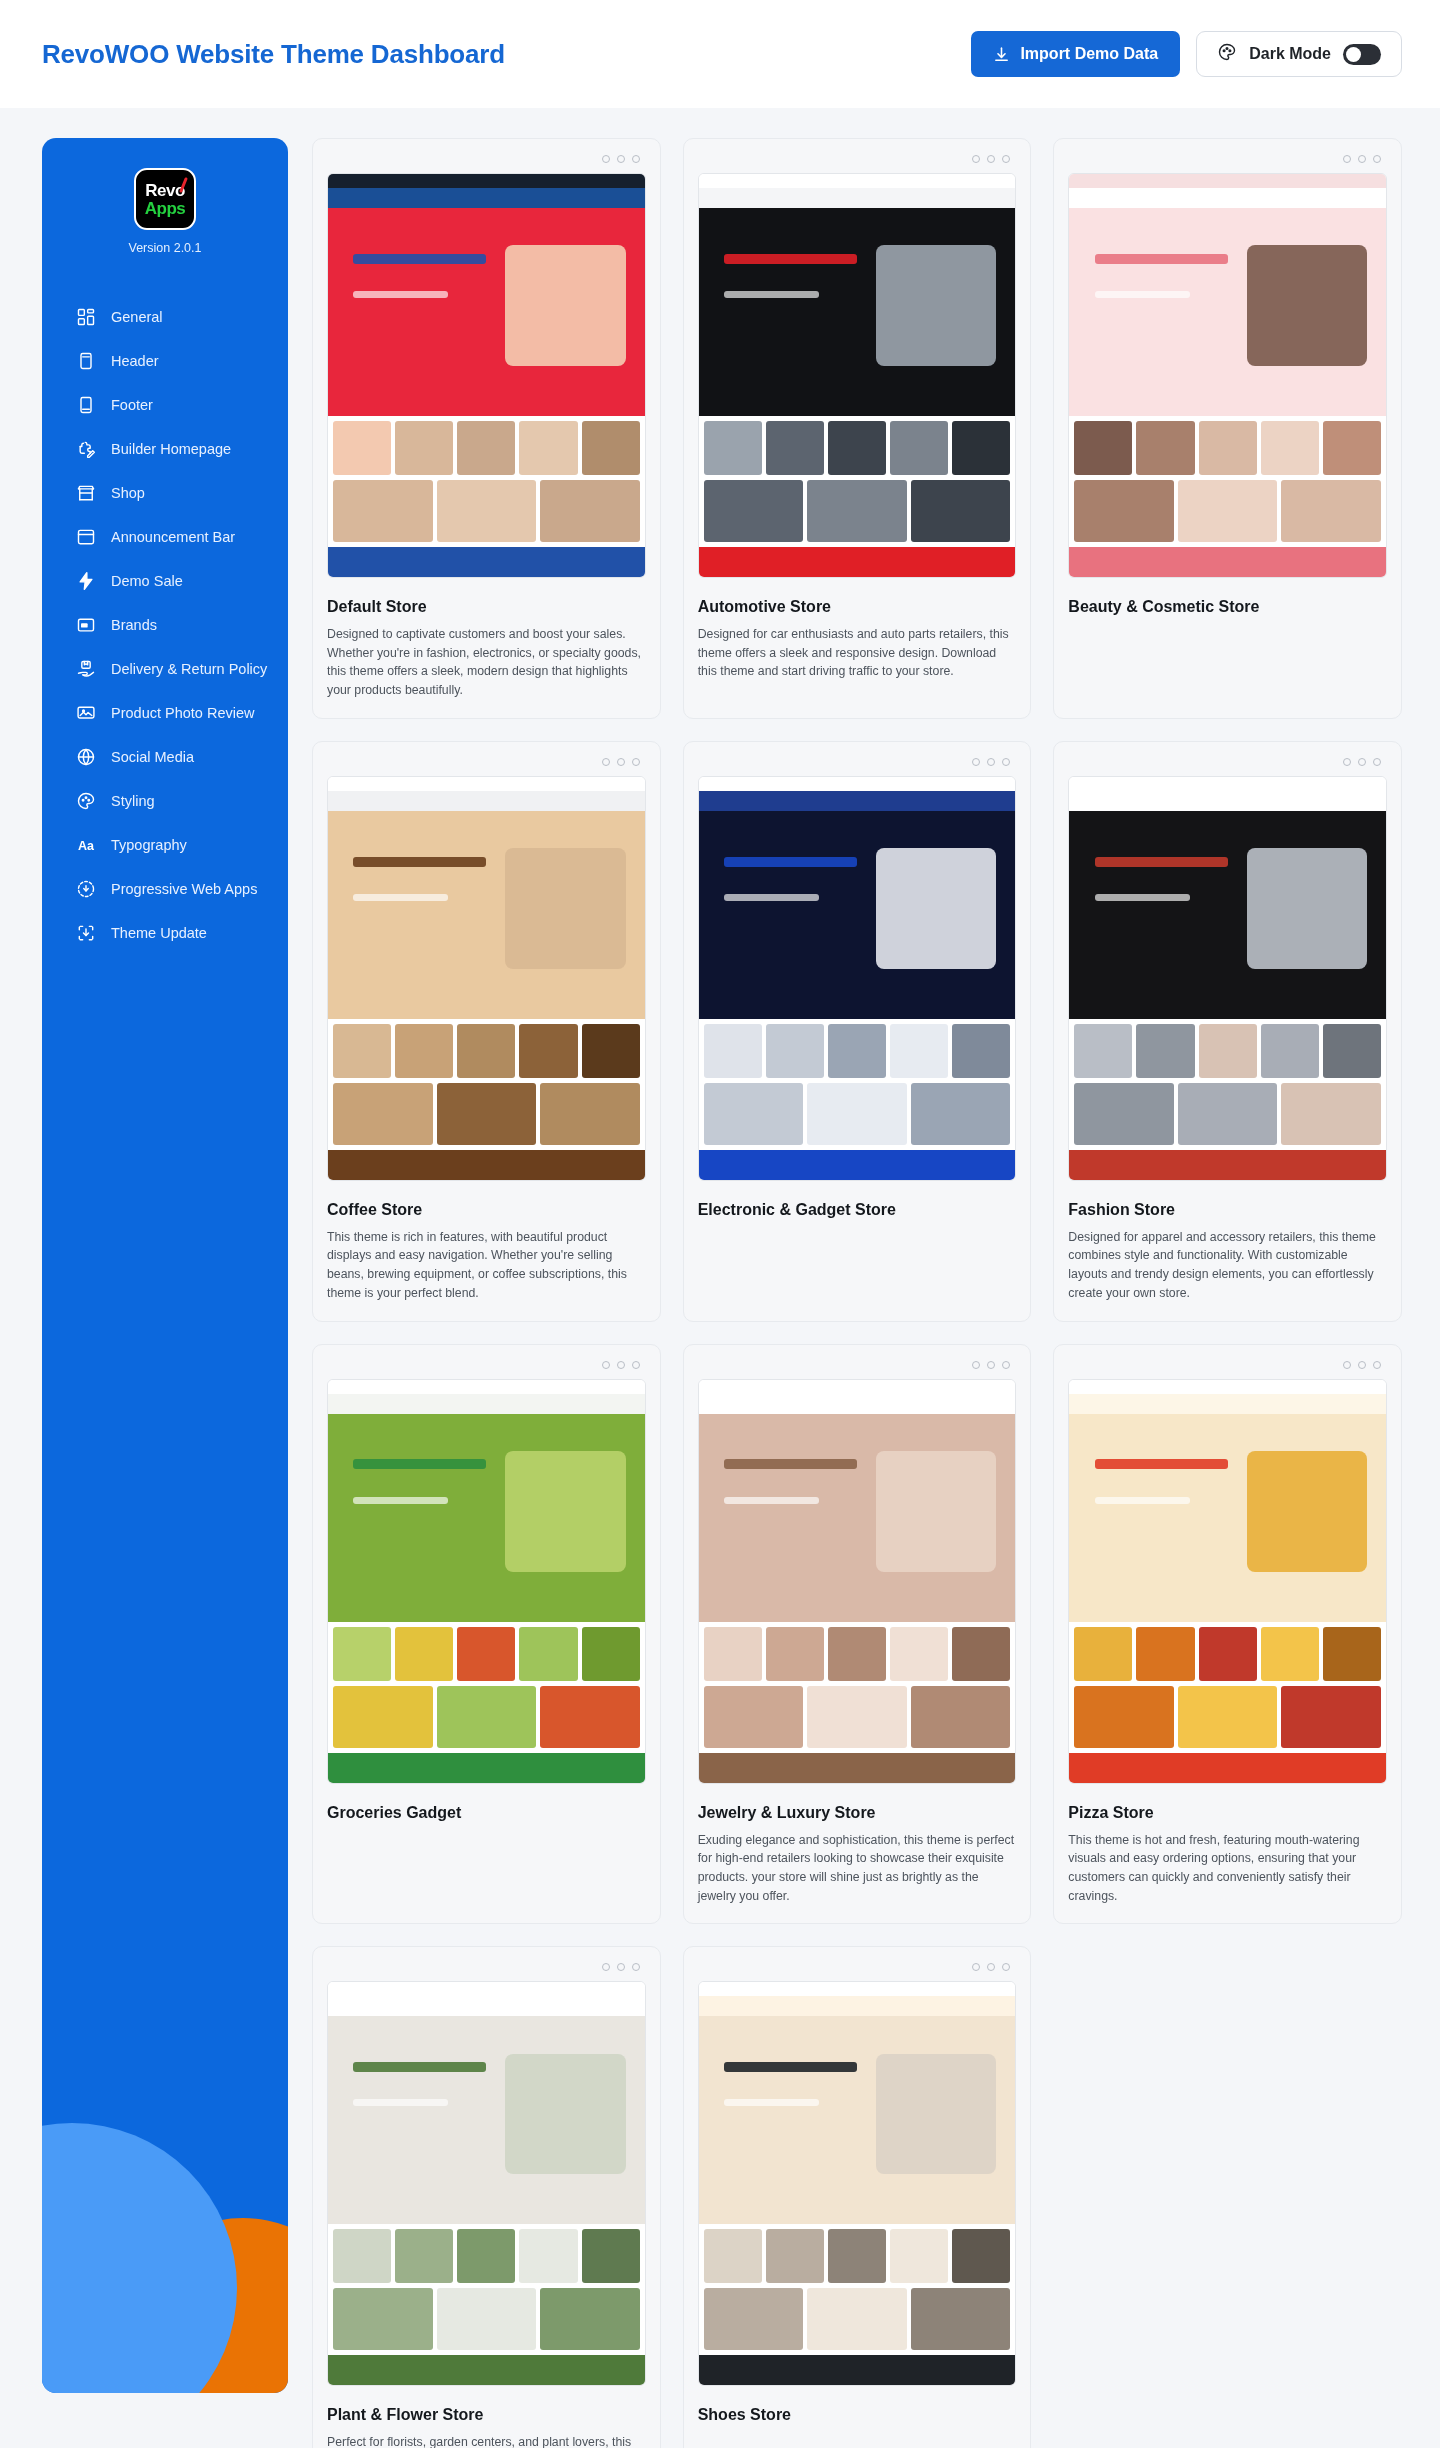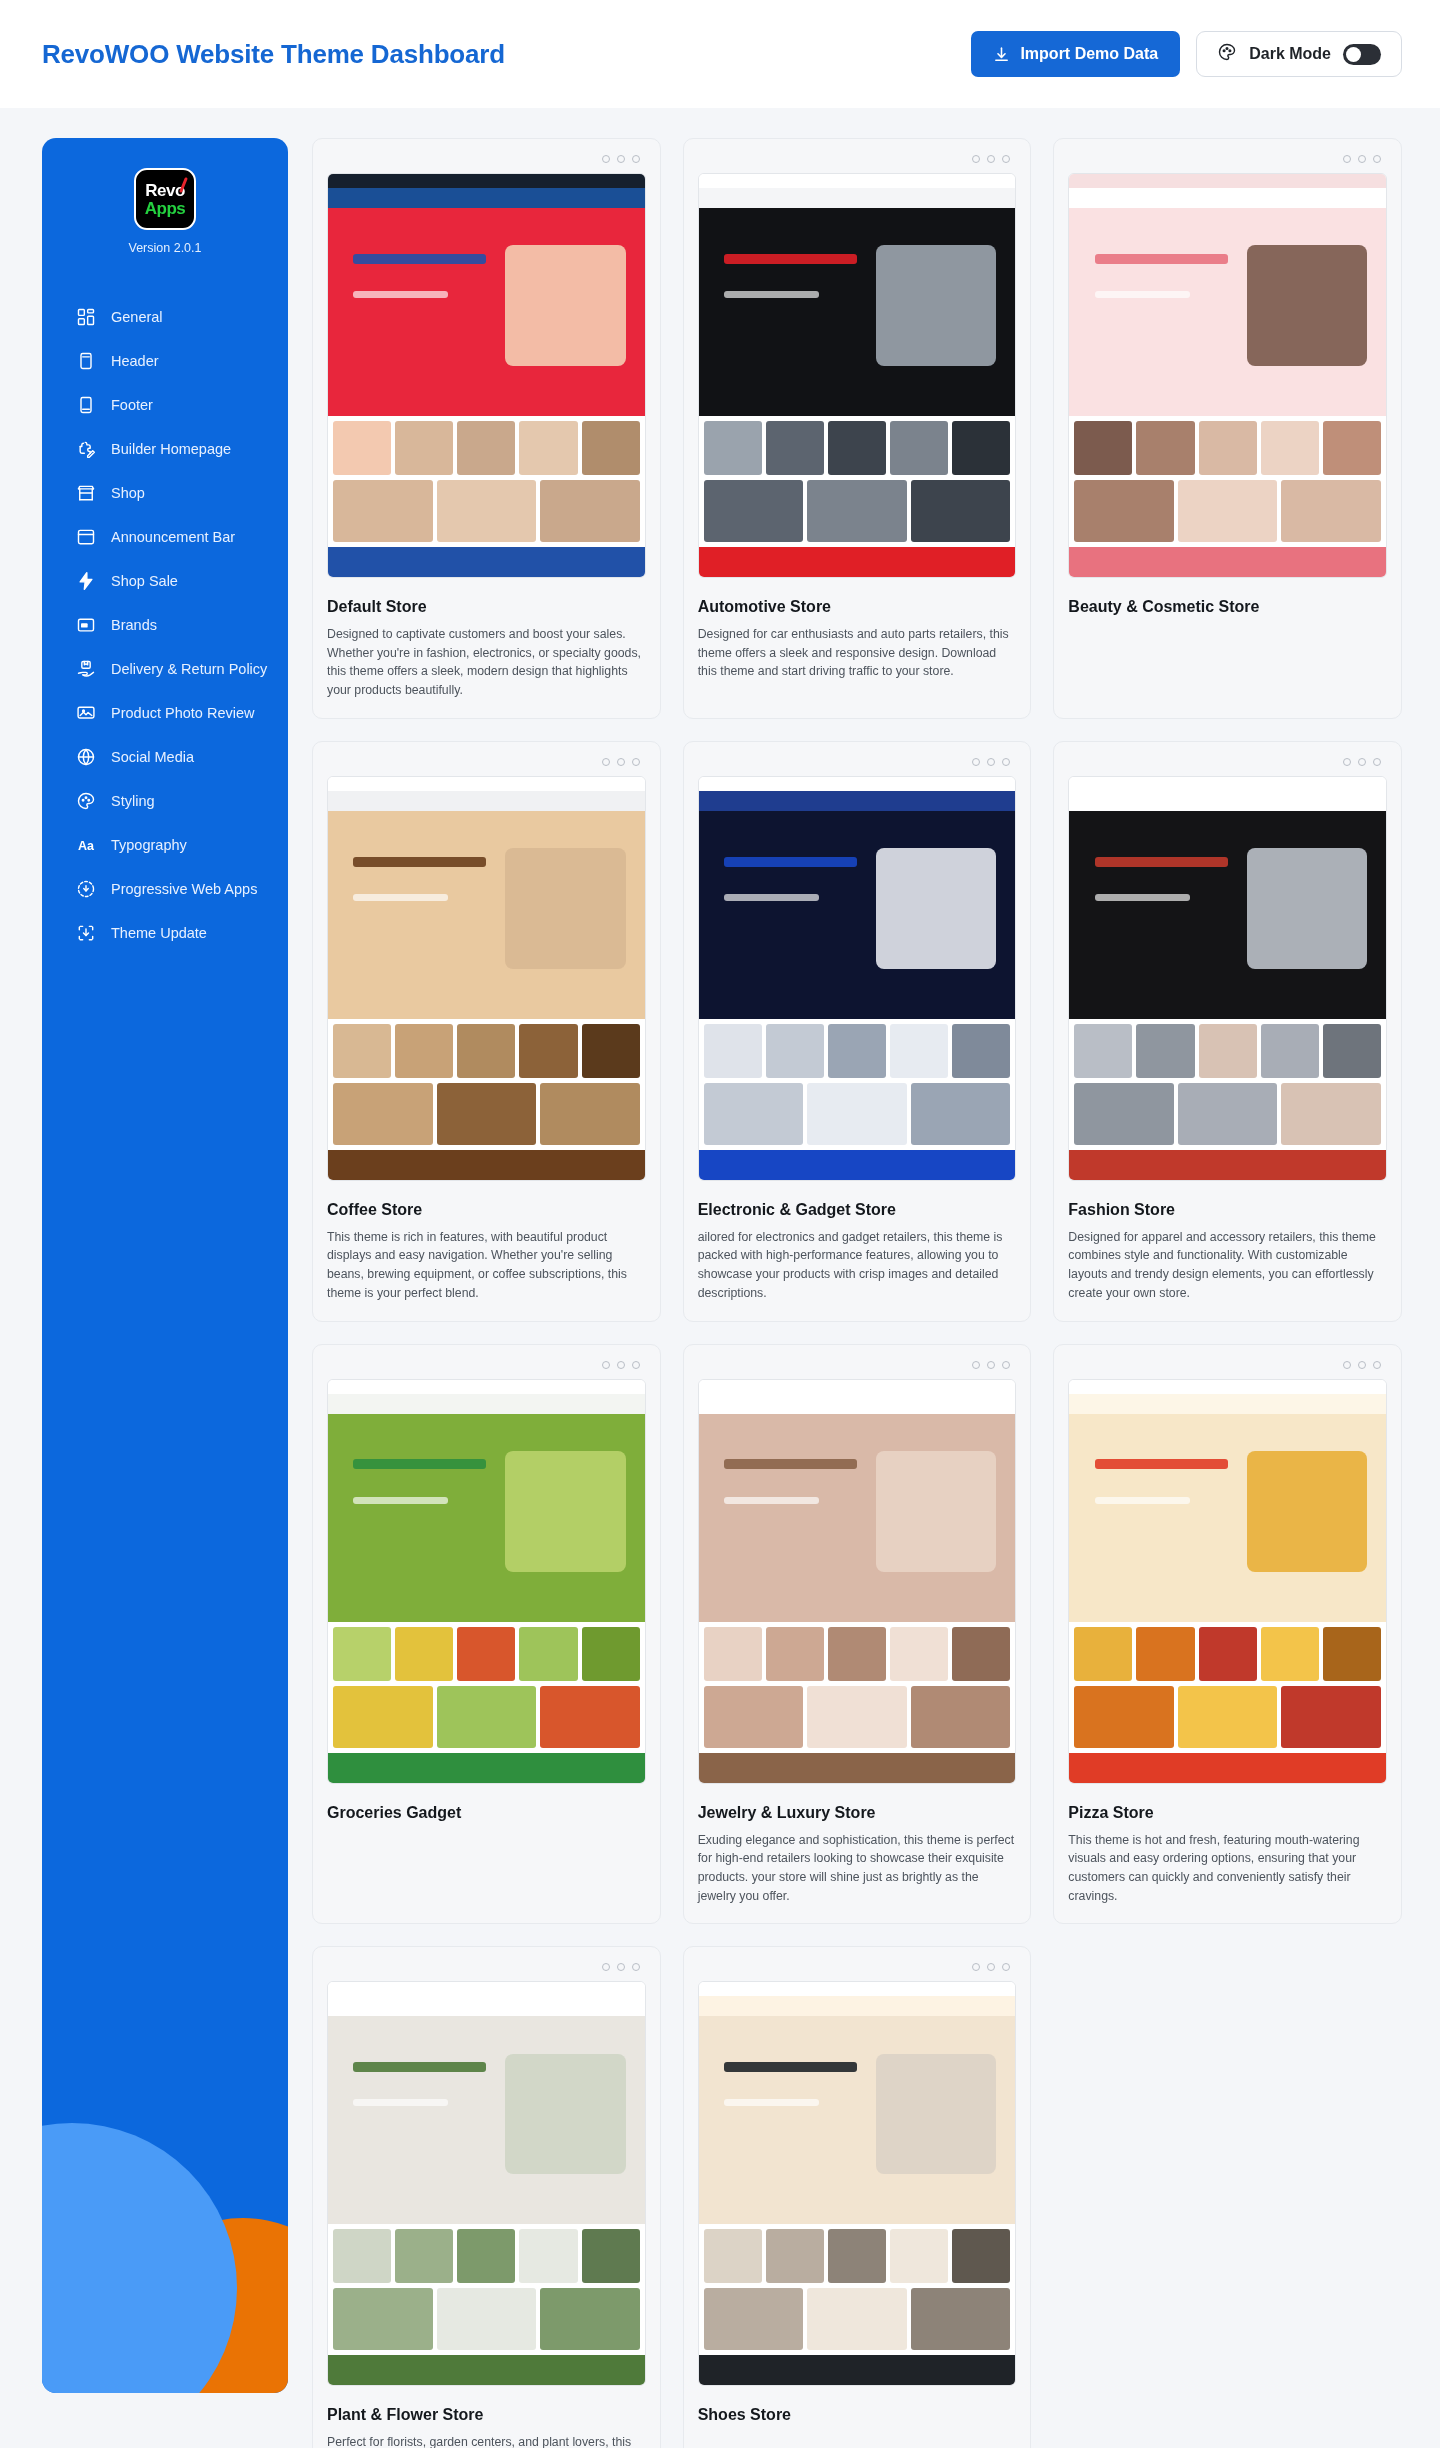--- a/index.html
+++ b/index.html
@@ -294,21 +294,21 @@
           </span>
           <span>Announcement Bar</span>
         </div>
         <div class="menu-item">
           <span style="display:flex">
             <svg class="mi" viewBox="0 0 24 24" fill="none" stroke="#ffffff" stroke-width="1.7" stroke-linecap="round" stroke-linejoin="round">
               <path d="M13 2L5 13h6l-1 9 9-12h-6z" fill="#ffffff" stroke="none"></path>
               <path d="M13 2L5 13h6l-1 9 9-12h-6z"></path>
             </svg>
           </span>
-          <span>Shop Sale</span>
+          <span>Demo Sale</span>
         </div>
         <div class="menu-item">
           <span style="display:flex">
             <svg class="mi" viewBox="0 0 24 24" fill="none" stroke="#ffffff" stroke-width="1.7" stroke-linecap="round" stroke-linejoin="round">
               <rect x="3" y="5" width="18" height="14" rx="2"></rect>
               <rect x="6" y="10" width="8" height="5" rx="1" fill="#fff" stroke="none"></rect>
             </svg>
           </span>
           <span>Brands</span>
         </div>
@@ -545,21 +545,20 @@
               </div>
               <div class="pv-strip" style="background:#fff;padding-top:0">
                 <div style="background:#c3cad4;height:62px"></div>
                 <div style="background:#e7ebf1;height:62px"></div>
                 <div style="background:#9aa5b4;height:62px"></div>
               </div>
               <div style="height:30px;background:#1746c4"></div>
             </div>
           </div>
           <div class="card-title">Electronic &amp; Gadget Store</div>
-          <div class="card-desc">ailored for electronics and gadget retailers, this theme is packed with high-performance features, allowing you to showcase your products with crisp images and detailed descriptions.</div>
         </div>
         <div class="card">
           <div class="card-dots">
             <span class="dot"></span>
             <span class="dot"></span>
             <span class="dot"></span>
           </div>
           <div class="preview">
             <div class="pv">
               <div class="pv-bar" style="background:#ffffff"></div>

